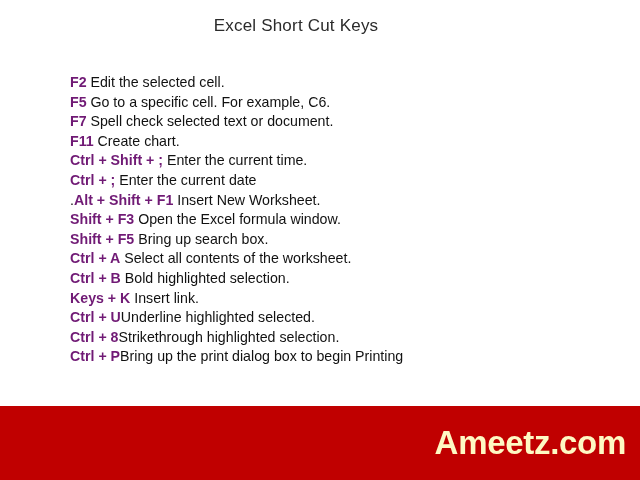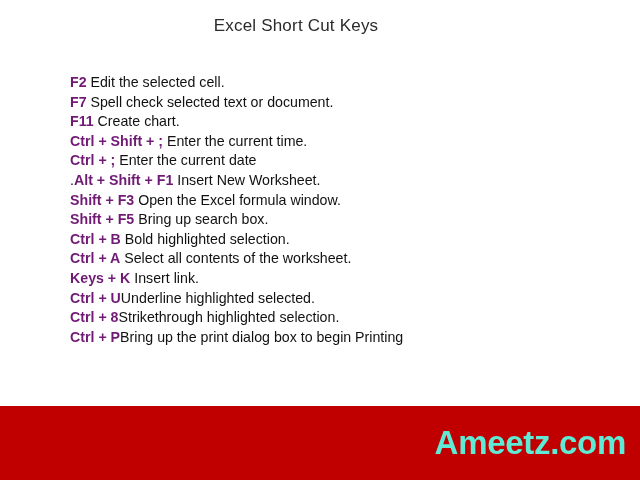--- a/index.html
+++ b/index.html
@@ -69,45 +69,46 @@
     width: 640px;
     height: 74px;
     background: #c00000;
   }
 
   .footer-logo {
     position: absolute;
     right: 14px;
     top: 50%;
     transform: translateY(-50%);
-    color: #5eead4;
+    color: #fef9c3;
     font-size: 33px;
     font-weight: bold;
     letter-spacing: -0.3px;
     font-family: "Liberation Sans", sans-serif;
   }
 </style>
 </head>
 <body>
 
 <div class="slide">
 
   <div class="slide-title">Excel Short Cut Keys</div>
 
   <ul class="shortcut-list">
       <li class="shortcut-line"><span class="key">F2</span><span class="desc"> Edit the selected cell.</span></li>
+      <li class="shortcut-line"><span class="key">F5</span><span class="desc"> Go to a specific cell. For example, C6.</span></li>
       <li class="shortcut-line"><span class="key">F7</span><span class="desc"> Spell check selected text or document.</span></li>
       <li class="shortcut-line"><span class="key">F11</span><span class="desc"> Create chart.</span></li>
       <li class="shortcut-line"><span class="key">Ctrl + Shift + ;</span><span class="desc"> Enter the current time.</span></li>
       <li class="shortcut-line"><span class="key">Ctrl + ;</span><span class="desc"> Enter the current date</span></li>
       <li class="shortcut-line"><span class="desc">.</span><span class="key">Alt + Shift + F1</span><span class="desc"> Insert New Worksheet.</span></li>
       <li class="shortcut-line"><span class="key">Shift + F3</span><span class="desc"> Open the Excel formula window.</span></li>
       <li class="shortcut-line"><span class="key">Shift + F5</span><span class="desc"> Bring up search box.</span></li>
+      <li class="shortcut-line"><span class="key">Ctrl + A</span><span class="desc"> Select all contents of the worksheet.</span></li>
       <li class="shortcut-line"><span class="key">Ctrl + B</span><span class="desc"> Bold highlighted selection.</span></li>
-      <li class="shortcut-line"><span class="key">Ctrl + A</span><span class="desc"> Select all contents of the worksheet.</span></li>
       <li class="shortcut-line"><span class="key">Keys + K</span><span class="desc"> Insert link.</span></li>
       <li class="shortcut-line"><span class="key">Ctrl + U</span><span class="desc">Underline highlighted selected.</span></li>
       <li class="shortcut-line"><span class="key">Ctrl + 8</span><span class="desc">Strikethrough highlighted selection.</span></li>
       <li class="shortcut-line"><span class="key">Ctrl + P</span><span class="desc">Bring up the print dialog box to begin Printing</span></li>
     </ul>
 
   <div class="footer-banner">
     <div class="footer-logo">Ameetz.com</div>
   </div>
 

